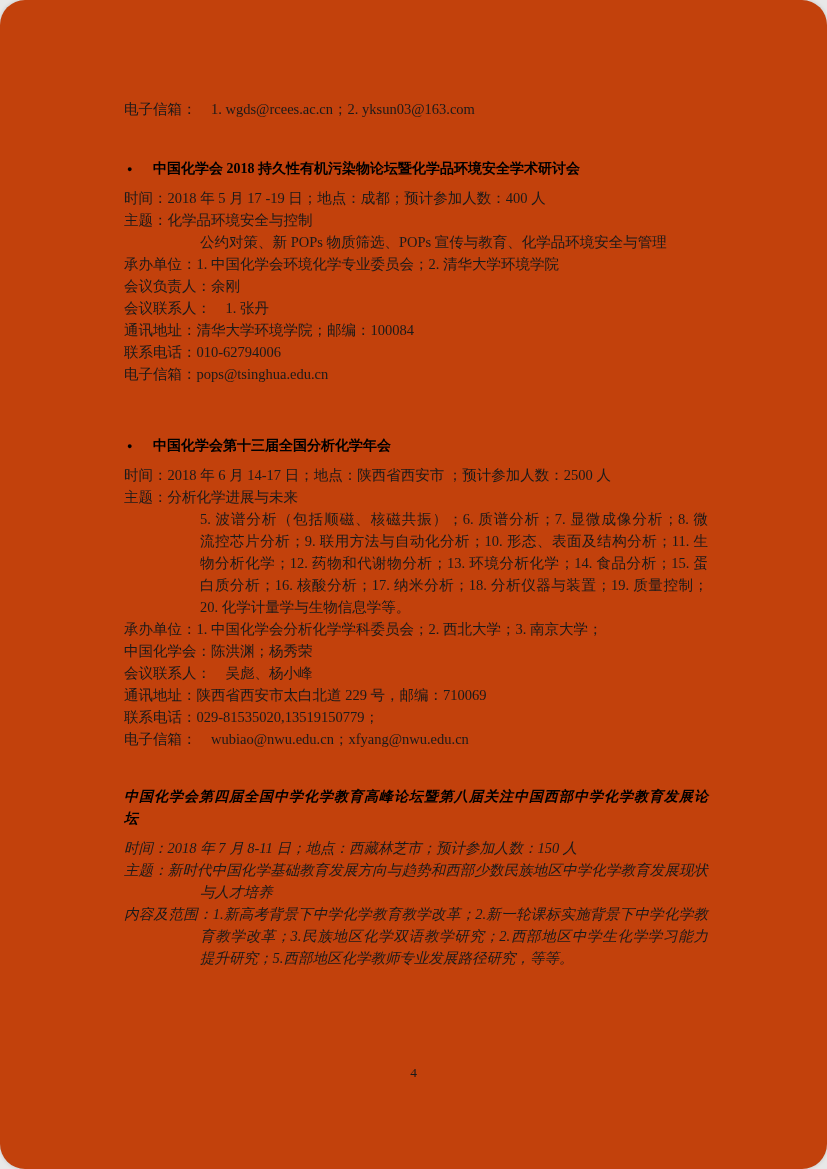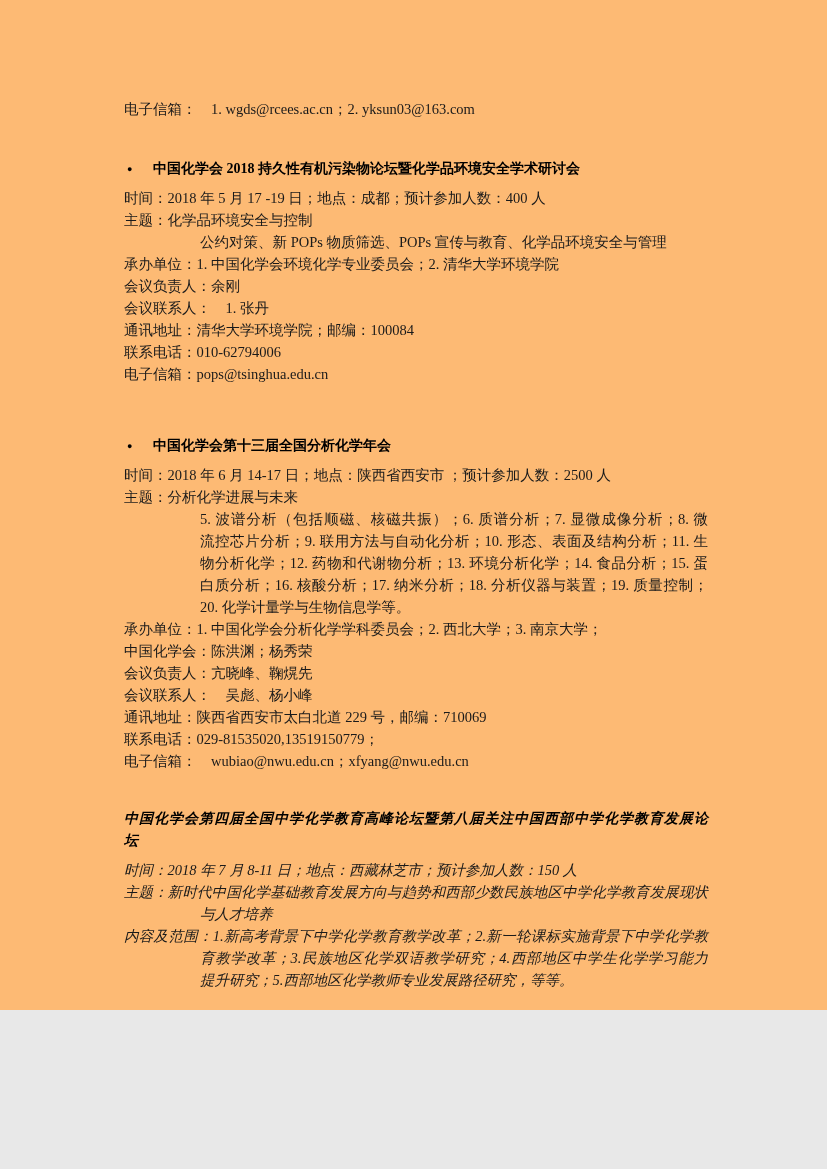--- a/index.html
+++ b/index.html
@@ -1,24 +1,25 @@
 <!DOCTYPE html>
 <html><head>
 <meta charset="utf-8">
 <style>
   html,body{margin:0;padding:0;background:#e8e8e8;}
   .page{
     position:relative;
-    width:827px;height:1010px;
+    width:827px;height:1169px;
     margin:0 auto;
-    background:#fdba74;
+    background:#c2410c;
     font-family:"Liberation Serif","DejaVu Serif",serif;
     color:#1a1a1a;
     overflow:hidden;
     box-shadow:0 0 4px rgba(0,0,0,.15);
+    border-radius:25px;
   }
   .content{
     position:absolute;
     left:124px;top:98px;
     width:584px;
   }
   .line{
     font-size:14.5px;
     line-height:22px;
     text-align:justify;
@@ -87,34 +88,33 @@
           </div>
           <div class="line">时间：2018 年 6 月 14-17 日；地点：陕西省西安市 ；预计参加人数：2500 人</div>
           <div class="line">主题：分析化学进展与未来</div>
           <div class="line cont jl">5. 波谱分析（包括顺磁、核磁共振）；6. 质谱分析；7. 显微成像分析；8. 微</div>
           <div class="line cont jl">流控芯片分析；9. 联用方法与自动化分析；10. 形态、表面及结构分析；11. 生</div>
           <div class="line cont jl">物分析化学；12. 药物和代谢物分析；13. 环境分析化学；14. 食品分析；15. 蛋</div>
           <div class="line cont jl">白质分析；16. 核酸分析；17. 纳米分析；18. 分析仪器与装置；19. 质量控制；</div>
           <div class="line cont">20. 化学计量学与生物信息学等。</div>
           <div class="line">承办单位：1. 中国化学会分析化学学科委员会；2. 西北大学；3. 南京大学；</div>
           <div class="line">中国化学会：陈洪渊；杨秀荣</div>
-          <div class="line">会议负责人：亢晓峰、鞠熀先</div>
           <div class="line">会议联系人：　吴彪、杨小峰</div>
           <div class="line">通讯地址：陕西省西安市太白北道 229 号，邮编：710069</div>
           <div class="line">联系电话：029-81535020,13519150779；</div>
           <div class="line">电子信箱：　wubiao@nwu.edu.cn；xfyang@nwu.edu.cn</div>
         </div>
         <div class="section">
           <div class="title">
             <div class="tline jl">中国化学会第四届全国中学化学教育高峰论坛暨第八届关注中国西部中学化学教育发展论</div>
             <div class="tline">坛</div>
           </div>
           <div class="line">时间：2018 年 7 月 8-11 日；地点：西藏林芝市；预计参加人数：150 人</div>
           <div class="line jl">主题：新时代中国化学基础教育发展方向与趋势和西部少数民族地区中学化学教育发展现状</div>
           <div class="line cont">与人才培养</div>
           <div class="line jl">内容及范围：1.新高考背景下中学化学教育教学改革；2.新一轮课标实施背景下中学化学教</div>
-          <div class="line cont jl">育教学改革；3.民族地区化学双语教学研究；4.西部地区中学生化学学习能力</div>
+          <div class="line cont jl">育教学改革；3.民族地区化学双语教学研究；2.西部地区中学生化学学习能力</div>
           <div class="line cont">提升研究；5.西部地区化学教师专业发展路径研究，等等。</div>
         </div>
       </div>
   </div>
   <div class="page-number">4</div>
 </div>
 
 </body></html>

